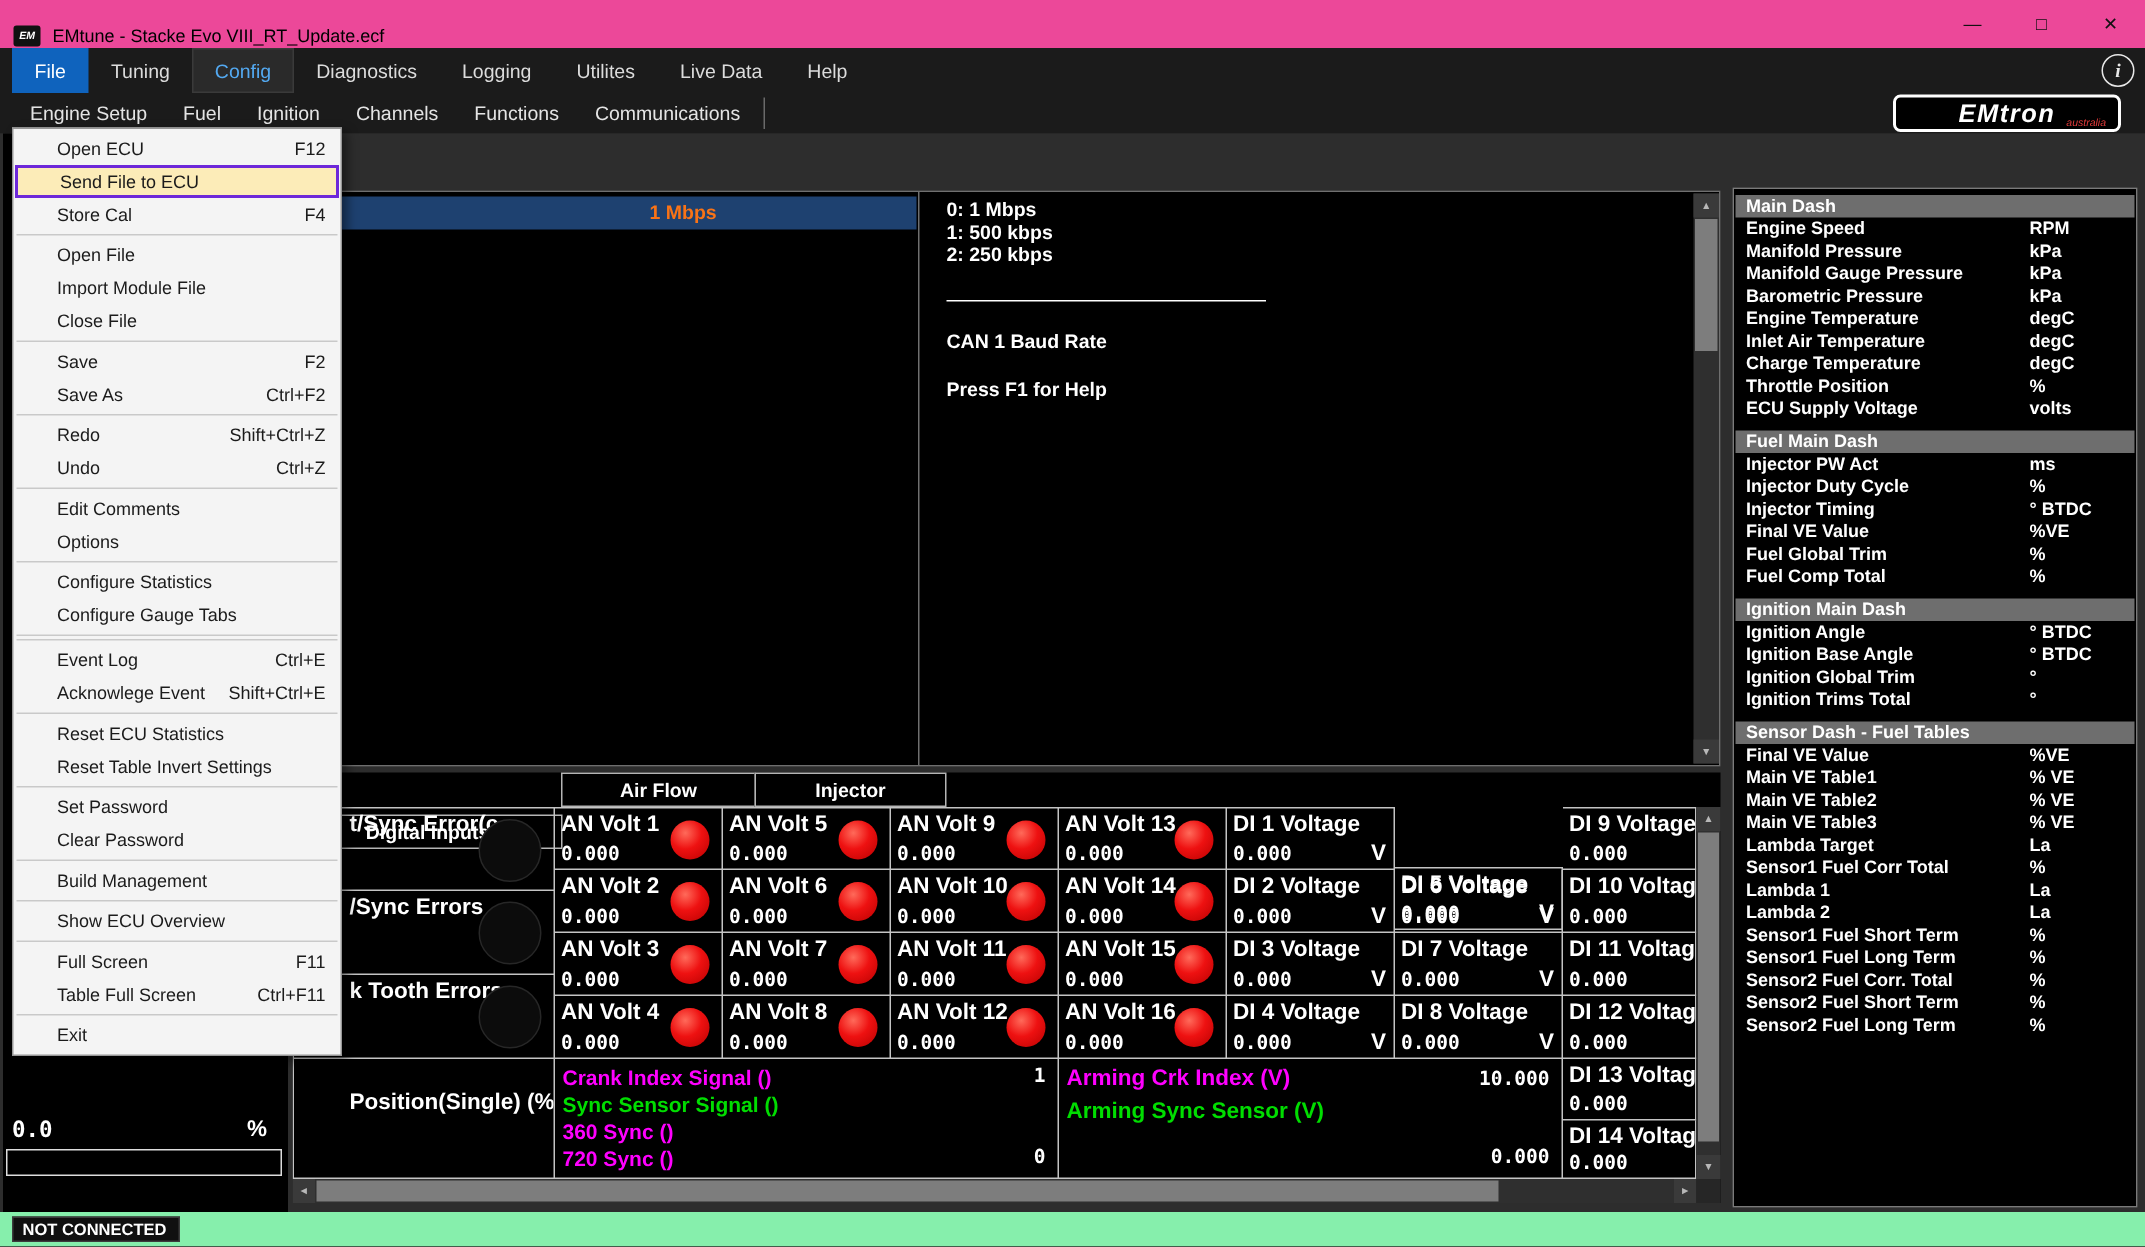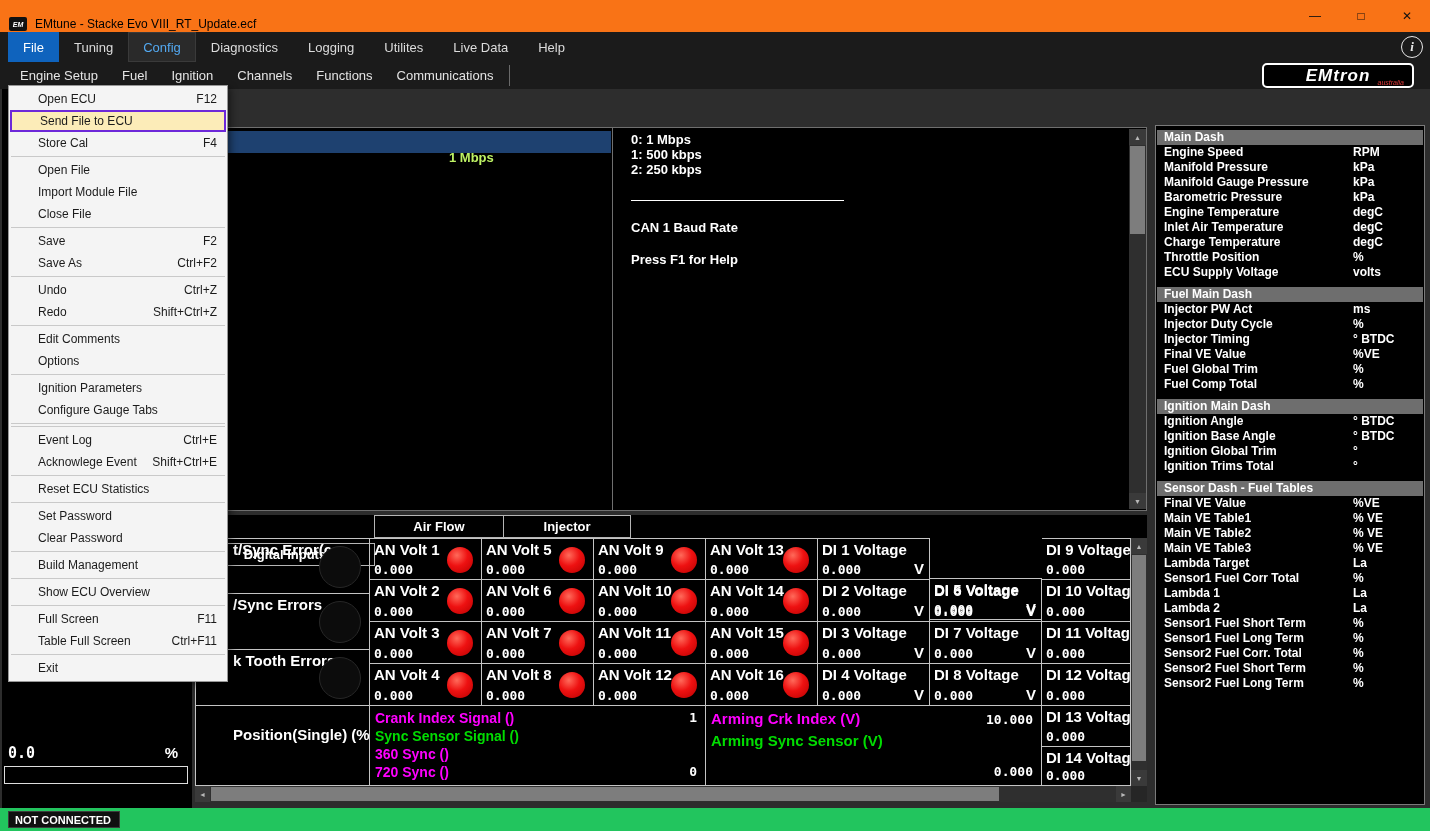--- a/index.html
+++ b/index.html
@@ -1,20 +1,20 @@
 <!DOCTYPE html>
 <html style="--selected-blue: #1e4170; --file-blue: #0f63bd; --config-blue: #53a9f1; --menu-highlight: #fcecb8; --led-red: #ee1111; --logo-red: #e23a3a;"><head>
 <meta charset="utf-8">
 <style>
   * { margin:0; padding:0; box-sizing:border-box; }
   html,body { width:1430px; height:831px; }
   body { position:relative; background:#2d2d2d; font-family:"Liberation Sans",sans-serif; overflow:hidden; }
 
   
-  .titlebar { position:absolute; top:0; left:0; width:1430px; height:48px; background:#f97316; display:flex; align-items:center; }
+  .titlebar { position:absolute; top:0; left:0; width:1430px; height:48px; background:#ec4899; display:flex; align-items:center; }
   .app-icon { width:18px; height:14px; margin-left:9px; background:#111; color:#fff; font-size:7px; font-weight:bold; font-style:italic;
               display:flex; align-items:center; justify-content:center; border-radius:2px; }
   .title-text { margin-left:8px; font-size:12px; color:#000; }
   .win-controls { position:absolute; right:0; top:0; height:32px; display:flex; }
   .win-btn { width:46px; height:32px; display:flex; align-items:center; justify-content:center; font-size:12px; color:#111; }
 
   
   .menubar1 { position:absolute; top:32px; left:0; width:1430px; height:30px; background:#1b1b1b; display:flex; align-items:stretch; padding-left:8px; }
   #menu1-items { display:flex; }
   .m1 { padding:0 15px; display:flex; align-items:center; font-size:13px; color:#dcdcdc; }
@@ -39,21 +39,21 @@
   .gauge-panel { position:absolute; left:2px; top:0; width:190px; height:719px; background:#000; }
   .gauge-value-row { position:absolute; top:655px; left:6px; width:180px; height:20px; color:#fff; font-weight:bold; font-size:15px;
                      font-family:"DejaVu Sans Mono",monospace; }
   .gauge-unit { position:absolute; right:10px; top:0; font-family:"Liberation Sans",sans-serif; }
   .gauge-bar { position:absolute; top:677px; left:2px; width:184px; height:18px; border:1px solid #ddd; background:#000; }
 
   
   .top-panel { position:absolute; left:195px; top:38px; width:952px; height:384px; background:#000; border:1px solid #6f6f6f; }
   .param-list { position:absolute; left:0; top:0; width:417px; height:382px; border-right:1px solid #6f6f6f; }
   .param-selected { position:absolute; left:1px; top:3px; width:414px; height:22px; background:var(--selected-blue,#1e4170); }
-  .param-value { position:absolute; left:252px; top:0; line-height:22px; color:#bef264; font-weight:bold; font-size:13px;margin-top:16px; }
+  .param-value { position:absolute; left:236px; top:0; line-height:22px; color:#f97316; font-weight:bold; font-size:13px; }
   .help-area { position:absolute; left:417px; top:0; right:17px; bottom:0; }
   #help-options { padding-top:4px; }
   .help-line { padding-left:18px; color:#fff; font-weight:bold; font-size:13px; line-height:15px; }
   .help-rule { width:213px; height:1px; background:#fff; margin:23px 0 0 18px; }
   .help-param { margin:19px 0 0 18px; font-size:13px; font-weight:bold; color:#fff; }
   .help-hint { margin:17px 0 0 18px; font-size:13px; font-weight:bold; color:#fff; }
 
   
   .vscroll1 { position:absolute; right:0; top:1px; width:17px; height:380px; background:#2f2f2f; }
   .sb-btn { position:absolute; left:0; width:100%; height:16px; background:#3a3a3a; color:#b8b8b8; font-size:7px;
@@ -92,21 +92,21 @@
 
   
   .dash-panel { position:absolute; left:1155px; top:36px; width:270px; height:680px; background:#000; border:1px solid #7a7a7a; padding-top:4px; }
   .dash-section { margin-bottom:7px; }
   .dash-header { height:15px; background:#6e6e6e; color:#fff; font-weight:bold; font-size:12px; line-height:15px; padding-left:7px; margin:0 1px; }
   .dash-row { position:relative; height:15px; line-height:15px; }
   .dash-name { position:absolute; left:8px; color:#fff; font-weight:bold; font-size:12px; white-space:nowrap; }
   .dash-unit { position:absolute; left:197px; color:#fff; font-weight:bold; font-size:12px; white-space:nowrap; }
 
   
-  .statusbar { position:absolute; top:808px; left:0; width:1430px; height:23px; background:#22c55e; }
+  .statusbar { position:absolute; top:808px; left:0; width:1430px; height:23px; background:#86efac; }
   .status-box { position:absolute; left:8px; top:3px; width:112px; height:17px; background:#101010; border:1px solid #3c3c3c;
                 color:#fff; font-size:11px; font-weight:bold; display:flex; align-items:center; padding-left:6px; white-space:nowrap; }
 
   
   .file-menu { position:absolute; left:8px; top:85px; width:220px; background:#f4f4f4; border:1px solid #979797;
                box-shadow:3px 3px 7px rgba(0,0,0,.45); z-index:200; padding:2px 0; }
   .menu-item { display:flex; justify-content:space-between; align-items:center; height:22px; padding:0 10px 0 29px; font-size:12px; color:#1b1b1b; }
   .menu-item.hl { background:var(--menu-highlight,#fcecb8); border:2px solid #6d28d9; margin:0 1px; padding:0 9px 0 28px; }
   .menu-sep { height:1px; background:#c9c9c9; margin:2px 2px; }
 </style>
@@ -579,39 +579,39 @@
       <div class="menu-item">
         <span class="mi-label">Save</span>
         <span class="mi-shortcut">F2</span>
       </div>
       <div class="menu-item">
         <span class="mi-label">Save As</span>
         <span class="mi-shortcut">Ctrl+F2</span>
       </div>
       <div class="menu-sep"></div>
       <div class="menu-item">
+        <span class="mi-label">Redo</span>
+        <span class="mi-shortcut">Shift+Ctrl+Z</span>
+      </div>
+      <div class="menu-item">
         <span class="mi-label">Undo</span>
         <span class="mi-shortcut">Ctrl+Z</span>
       </div>
-      <div class="menu-item">
-        <span class="mi-label">Redo</span>
-        <span class="mi-shortcut">Shift+Ctrl+Z</span>
-      </div>
       <div class="menu-sep"></div>
       <div class="menu-item">
         <span class="mi-label">Edit Comments</span>
         <span class="mi-shortcut"></span>
       </div>
       <div class="menu-item">
         <span class="mi-label">Options</span>
         <span class="mi-shortcut"></span>
       </div>
       <div class="menu-sep"></div>
       <div class="menu-item">
-        <span class="mi-label">Ignition Parameters</span>
+        <span class="mi-label">Configure Statistics</span>
         <span class="mi-shortcut"></span>
       </div>
       <div class="menu-item">
         <span class="mi-label">Configure Gauge Tabs</span>
         <span class="mi-shortcut"></span>
       </div>
       <div class="menu-sep"></div>
       <div class="menu-sep"></div>
       <div class="menu-item">
         <span class="mi-label">Event Log</span>
@@ -619,20 +619,24 @@
       </div>
       <div class="menu-item">
         <span class="mi-label">Acknowlege Event</span>
         <span class="mi-shortcut">Shift+Ctrl+E</span>
       </div>
       <div class="menu-sep"></div>
       <div class="menu-item">
         <span class="mi-label">Reset ECU Statistics</span>
         <span class="mi-shortcut"></span>
       </div>
+      <div class="menu-item">
+        <span class="mi-label">Reset Table Invert Settings</span>
+        <span class="mi-shortcut"></span>
+      </div>
       <div class="menu-sep"></div>
       <div class="menu-item">
         <span class="mi-label">Set Password</span>
         <span class="mi-shortcut"></span>
       </div>
       <div class="menu-item">
         <span class="mi-label">Clear Password</span>
         <span class="mi-shortcut"></span>
       </div>
       <div class="menu-sep"></div>

